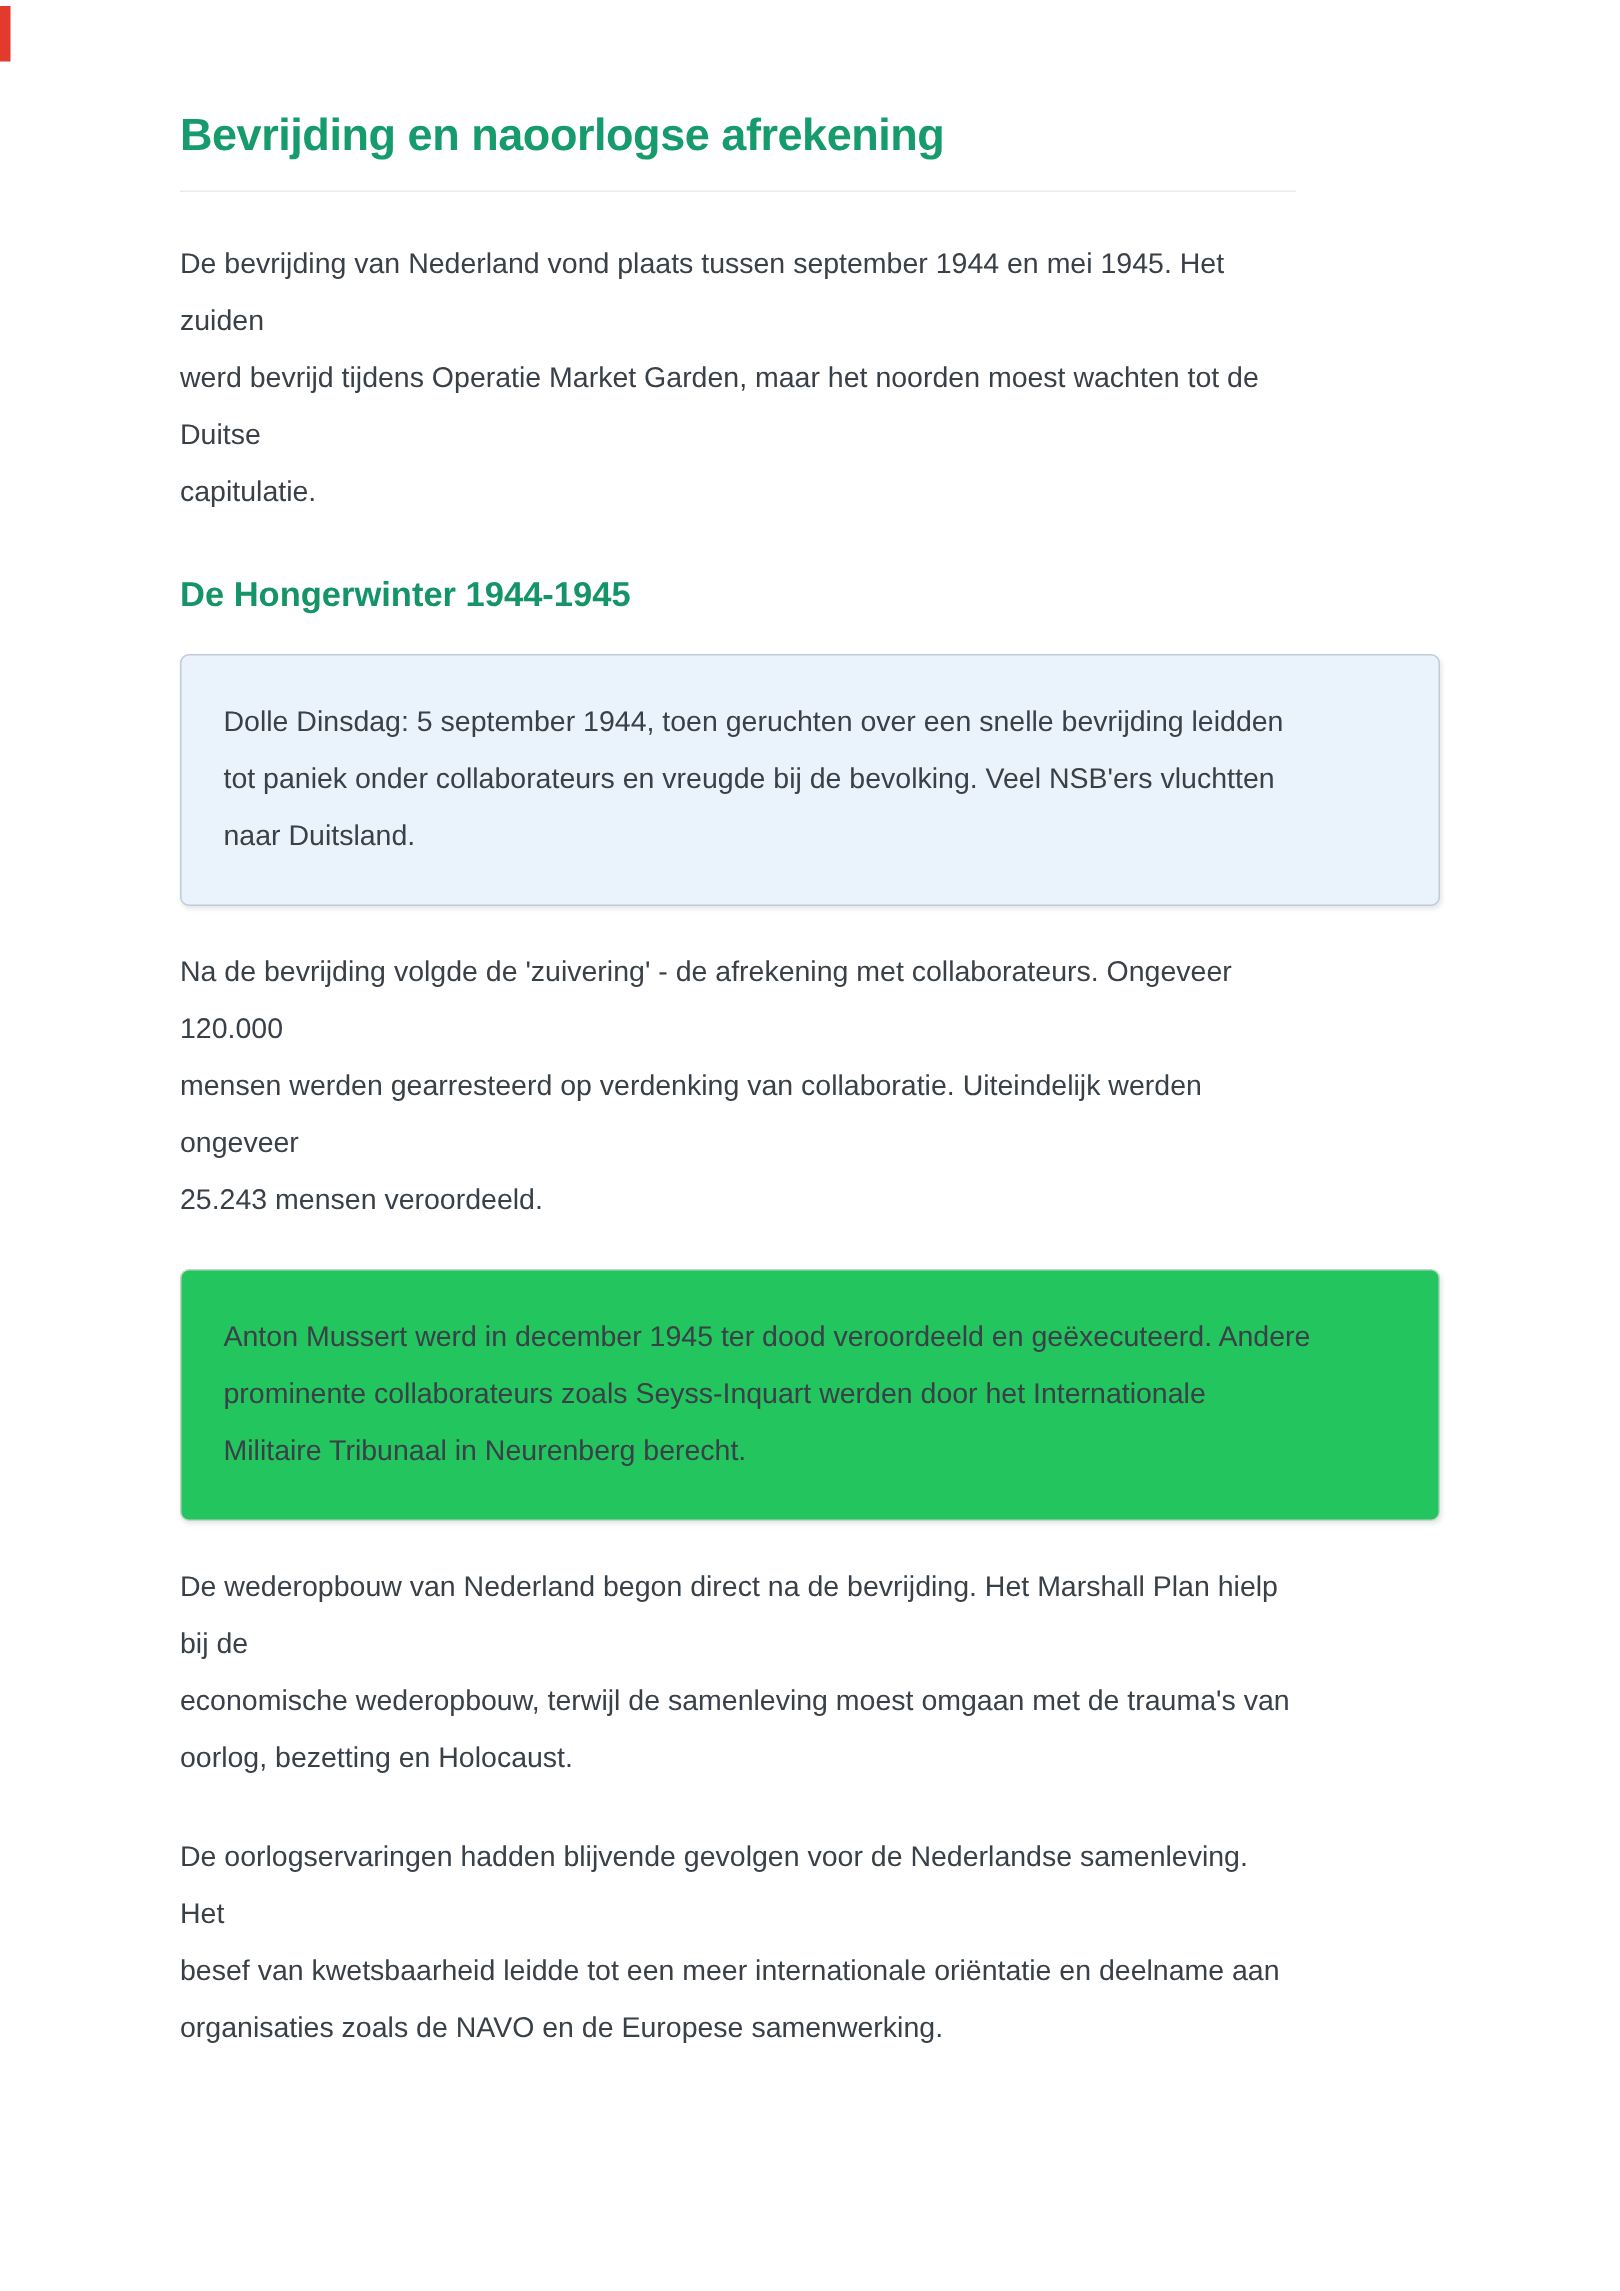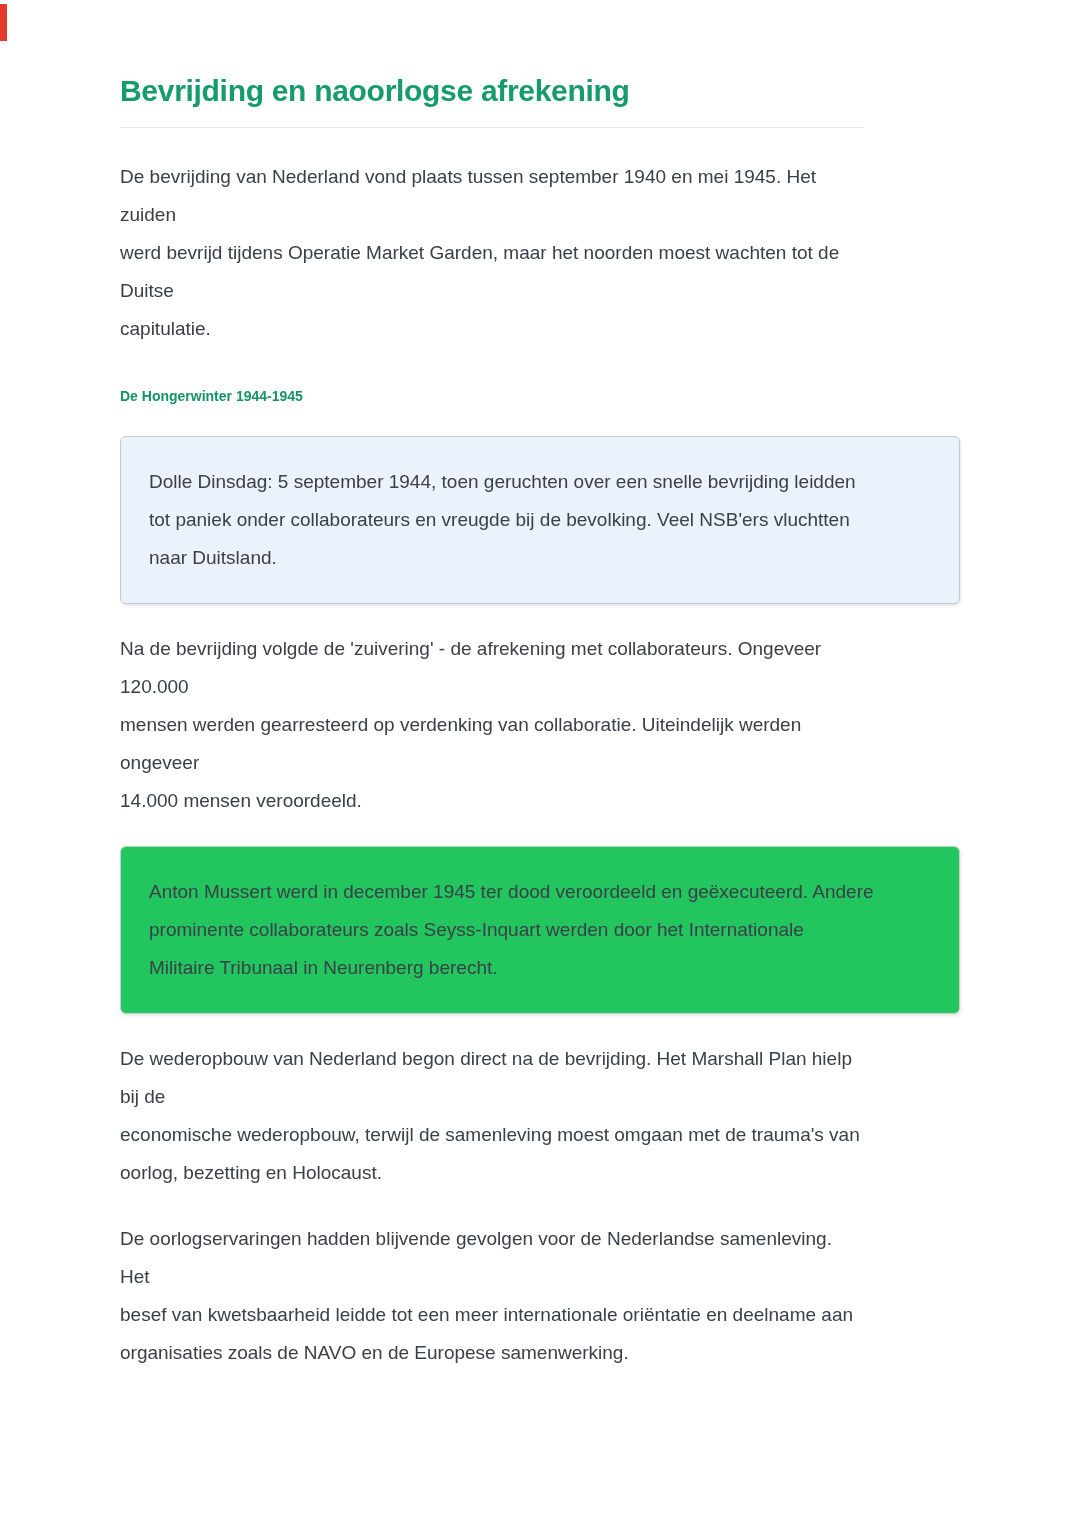--- a/index.html
+++ b/index.html
@@ -30,21 +30,21 @@
     padding-bottom: 17px;
     border-bottom: 1px solid #ebebeb;
     font-size: 30px;
     line-height: 38px;
     font-weight: 700;
     letter-spacing: -0.3px;
     color: #169b6d;
   }
   h2.section-heading {
     margin: 34px 0 0 0;
-    font-size: 14px;
+    font-size: 23px;
     line-height: 28px;
     font-weight: 700;
     color: #149467;
   }
   p.body-paragraph {
     margin: 28px 0 0 0;
     font-size: 19px;
     line-height: 38px;
     color: #3a4047;
     white-space: pre-line;
@@ -75,34 +75,34 @@
 </style>
 </head>
 <body>
 
 <div class="red-edge-marker"></div>
 
 <div class="content">
 
   <h1 class="page-title">Bevrijding en naoorlogse afrekening</h1>
 
-  <p class="body-paragraph">De bevrijding van Nederland vond plaats tussen september 1940 en mei 1945. Het zuiden
+  <p class="body-paragraph">De bevrijding van Nederland vond plaats tussen september 1944 en mei 1945. Het zuiden
 werd bevrijd tijdens Operatie Market Garden, maar het noorden moest wachten tot de Duitse
 capitulatie.</p>
 
   <h2 class="section-heading">De Hongerwinter 1944-1945</h2>
 
 
   <div class="callout callout-blue">Dolle Dinsdag: 5 september 1944, toen geruchten over een snelle bevrijding leidden
 tot paniek onder collaborateurs en vreugde bij de bevolking. Veel NSB'ers vluchtten
 naar Duitsland.</div>
 
   <p class="body-paragraph">Na de bevrijding volgde de 'zuivering' - de afrekening met collaborateurs. Ongeveer 120.000
 mensen werden gearresteerd op verdenking van collaboratie. Uiteindelijk werden ongeveer
-14.000 mensen veroordeeld.</p>
+25.243 mensen veroordeeld.</p>
 
   <div class="callout callout-green">Anton Mussert werd in december 1945 ter dood veroordeeld en geëxecuteerd. Andere
 prominente collaborateurs zoals Seyss-Inquart werden door het Internationale
 Militaire Tribunaal in Neurenberg berecht.</div>
 
   <p class="body-paragraph">De wederopbouw van Nederland begon direct na de bevrijding. Het Marshall Plan hielp bij de
 economische wederopbouw, terwijl de samenleving moest omgaan met de trauma's van
 oorlog, bezetting en Holocaust.</p>
 
   <p class="body-paragraph">De oorlogservaringen hadden blijvende gevolgen voor de Nederlandse samenleving. Het

